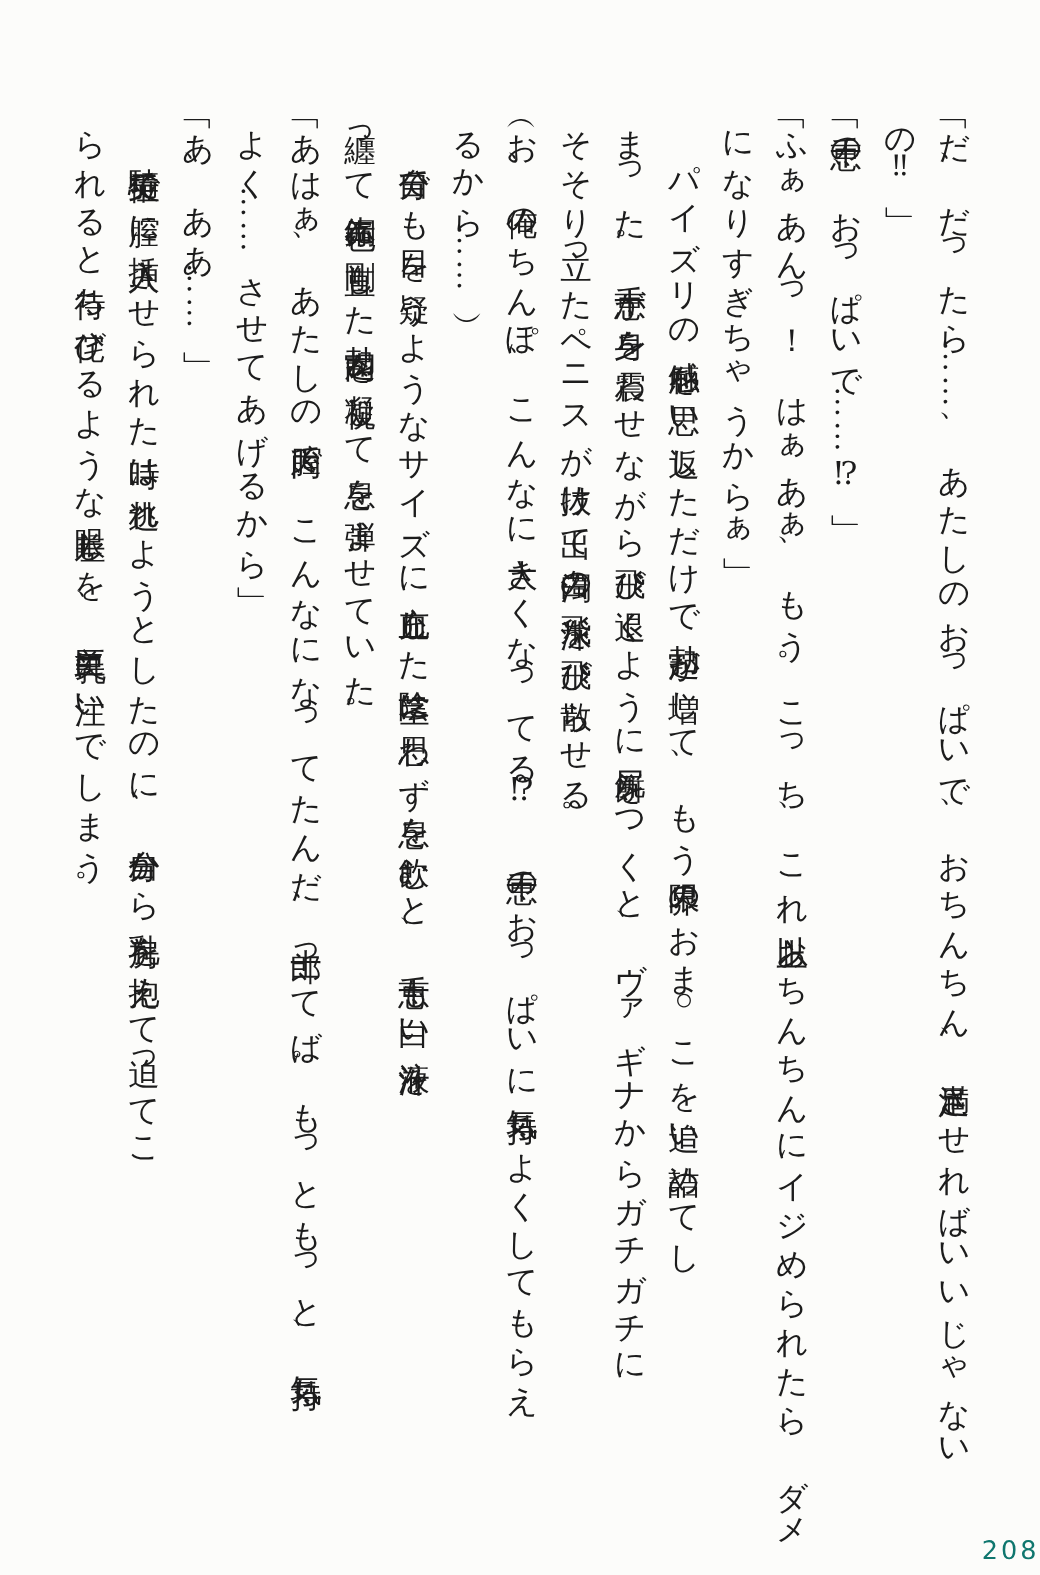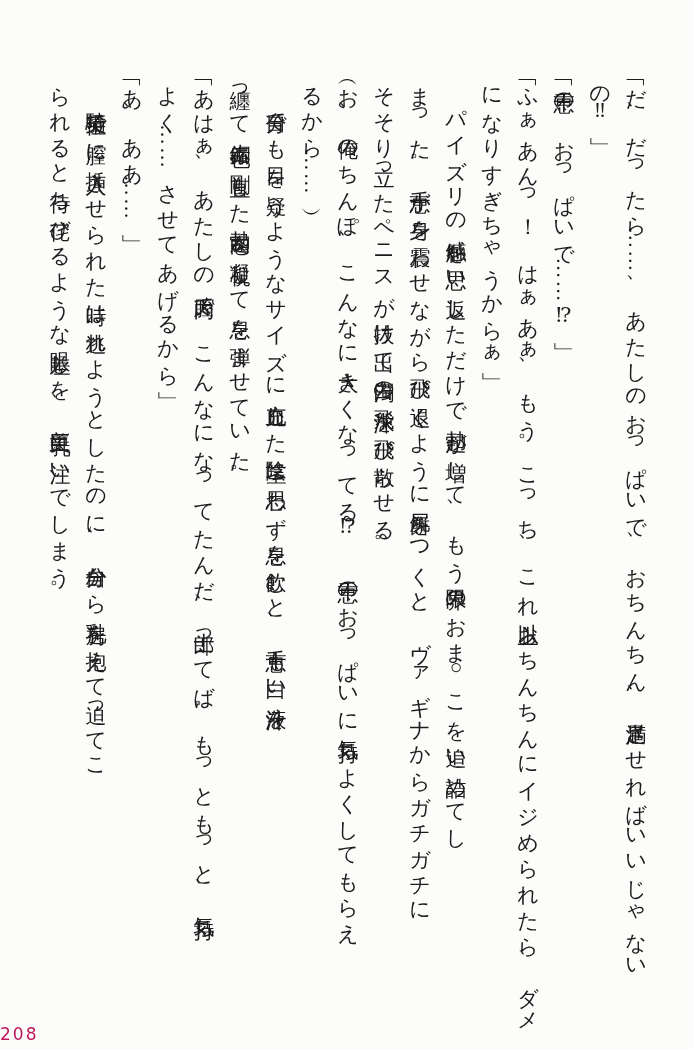--- a/index.html
+++ b/index.html
@@ -38,25 +38,25 @@
     white-space: nowrap;
   }
   .text-block p.indent {
     text-indent: 23px;
   }
   .folio {
     position: absolute;
     left: 0;
     width: 100%;
     top: 1024px;
-    text-align: left;
+    text-align: right;
     font-family: "DejaVu Sans", "Liberation Sans", sans-serif;
     font-size: 17px;
     letter-spacing: 2px;
-    color: #be185d;
+    color: #0f766e;
   }
 </style>
 </head>
 <body>
 
 <div class="page">
 
   <div class="text-block">
     <p>「だ、だったら……、あたしのおっぱいで、おちんちん、満足させればいいじゃない</p>
     <p>の‼」</p>

